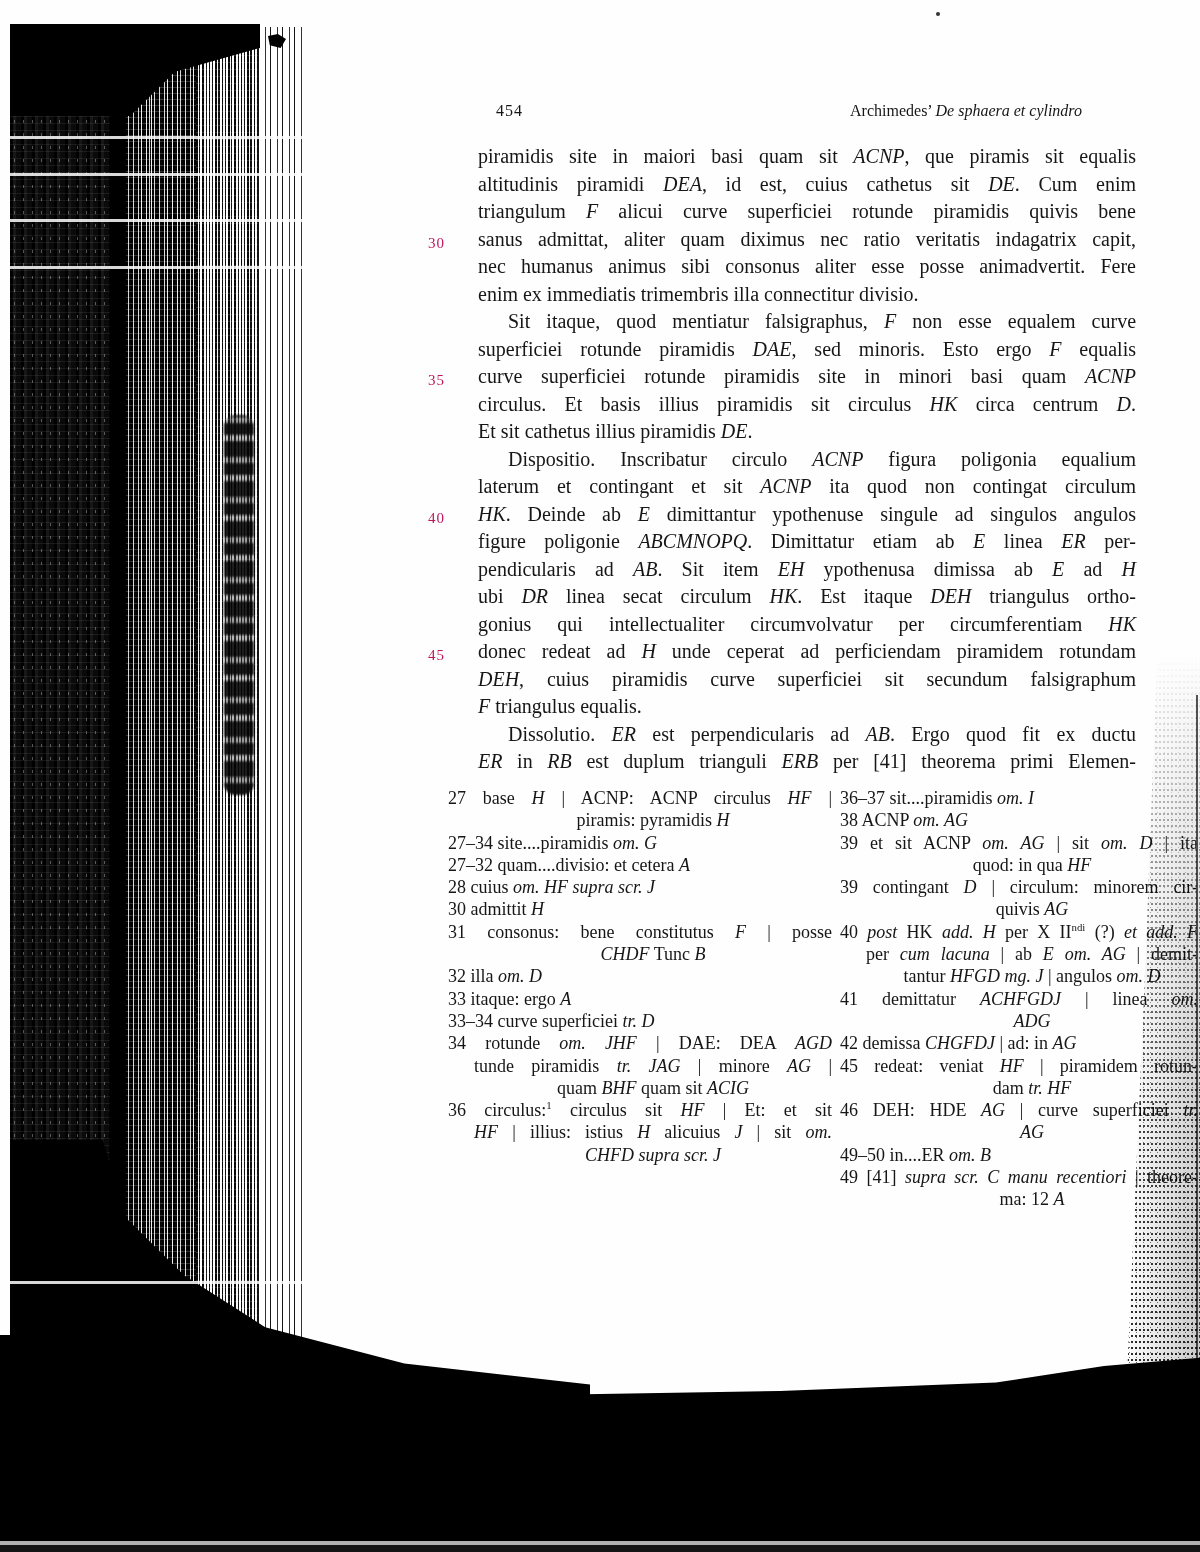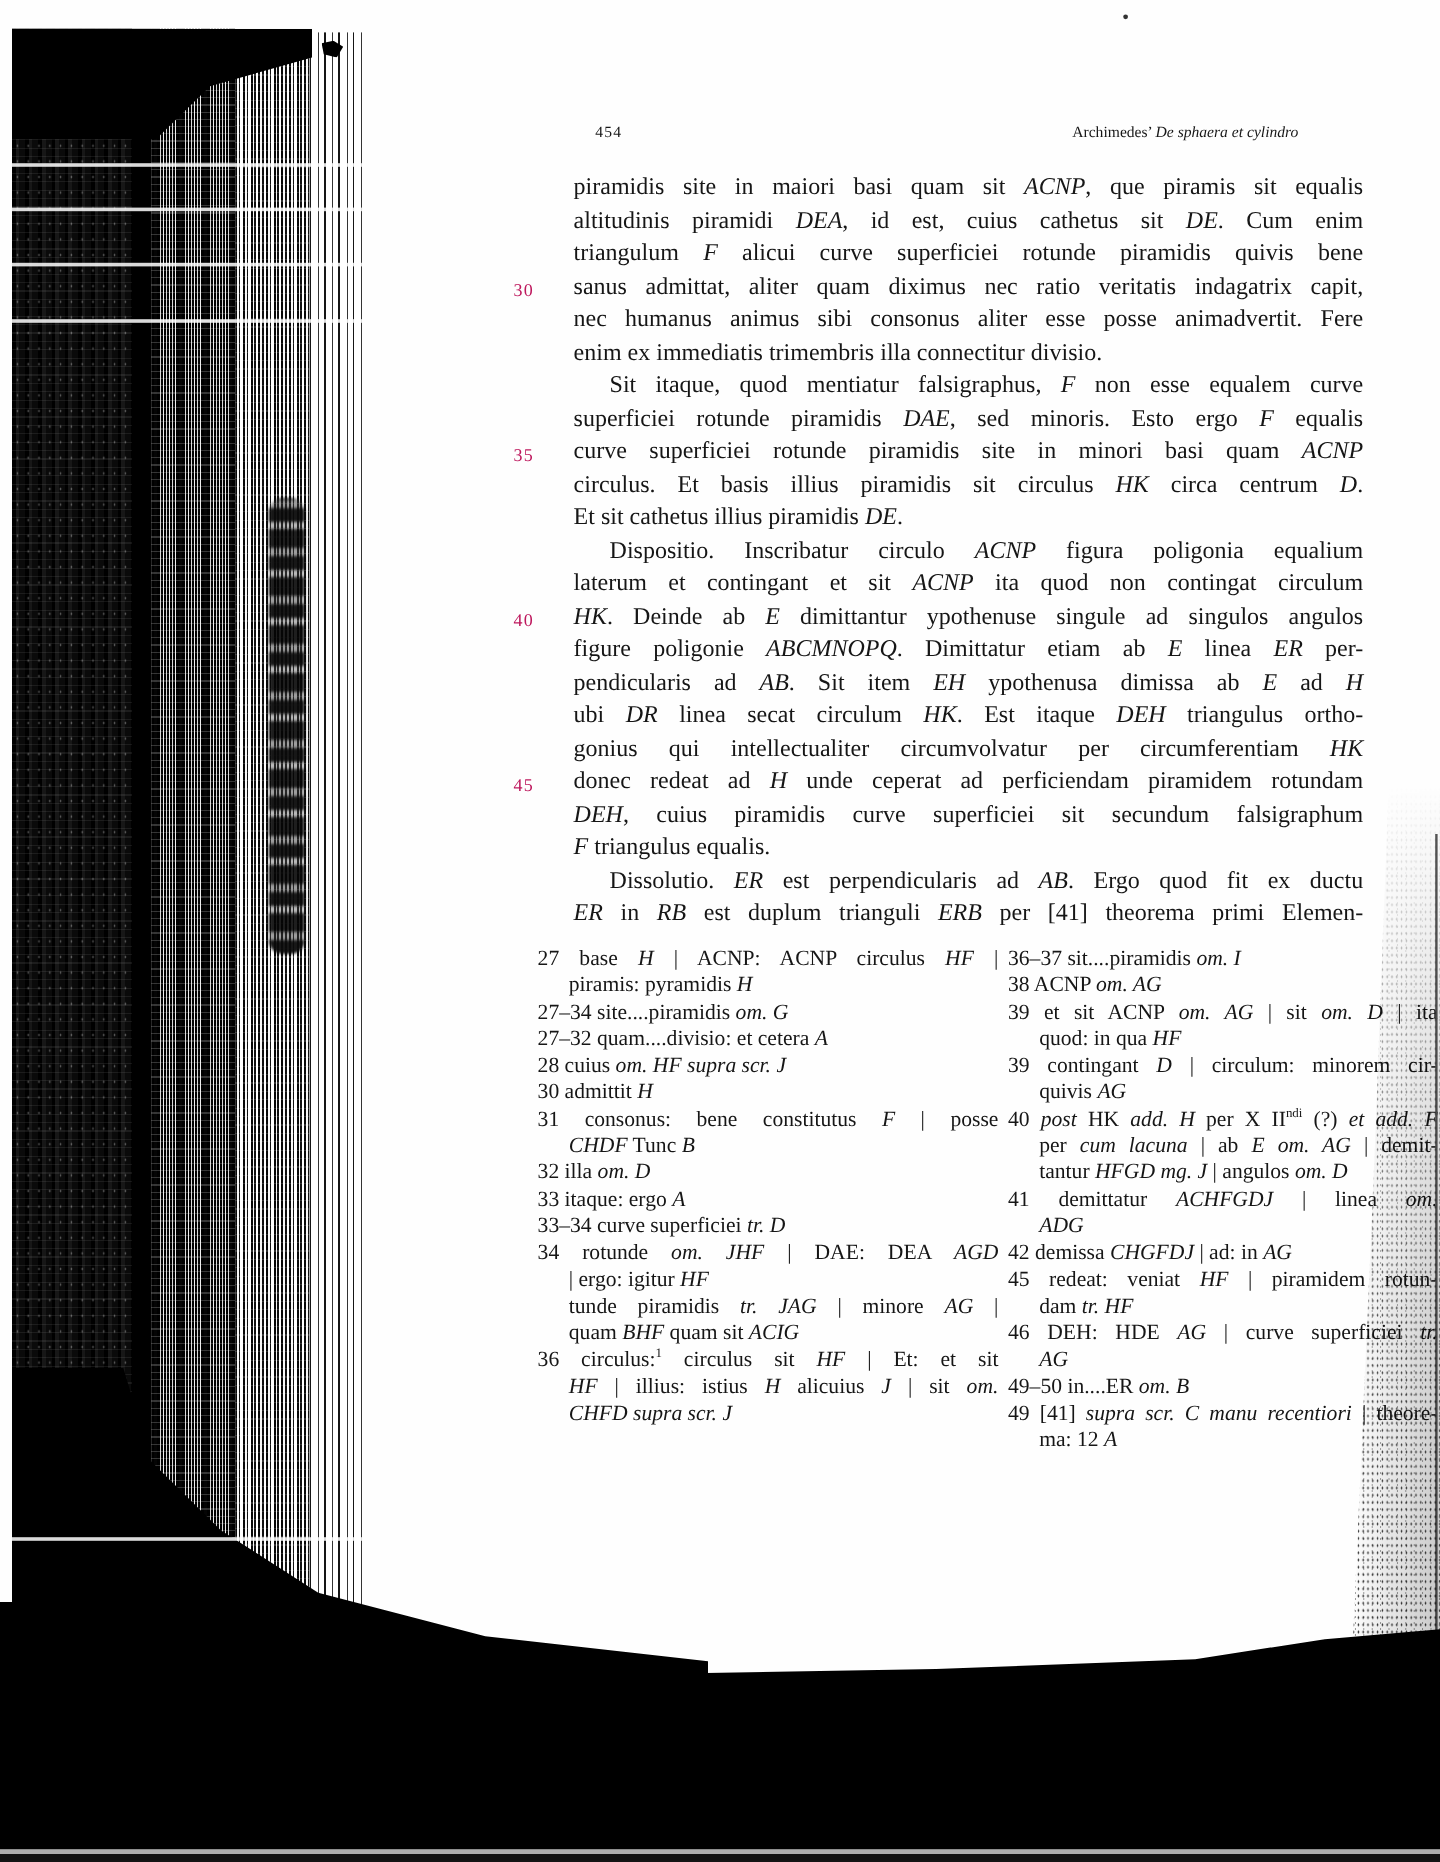--- a/index.html
+++ b/index.html
@@ -6,39 +6,39 @@
   body{
     width:1200px;height:1552px;position:relative;overflow:hidden;
     background:#fefefe;
     font-family:"Liberation Serif", serif;
     color:#161616;
   }
   
   #header{
     position:absolute;left:478px;top:102px;width:658px;
     display:flex;justify-content:space-between;align-items:flex-start;
-    font-size:13px;z-index:2;
+    font-size:16px;z-index:2;
   }
   #page-num{padding-left:18px;letter-spacing:1px;}
   #running-title{padding-right:54px;}
   #running-title em{font-style:italic;}
   #main-text{
     position:absolute;left:478px;top:143px;width:658px;
     font-size:20px;line-height:27.5px;z-index:2;
   }
   #apparatus{
     position:absolute;left:448px;top:787px;width:752px;
     font-size:18px;line-height:22.3px;z-index:2;
     display:flex;
   }
   #app-left{width:384px;margin-right:8px;}
   #app-right{width:358px;}
   .line{position:relative;}
   .line.par{text-indent:30px;}
-  .line.cont{padding-left:26px;}
+  .line.cont{padding-left:26px;text-align:center;}
   .line.fill{text-align:justify;text-align-last:justify;text-justify:inter-word;}
   em{font-style:italic;}
   sup{font-size:.6em;vertical-align:super;line-height:0;}
   .mnum{
     position:absolute;left:-50px;top:4px;
     font-size:15px;letter-spacing:1px;color:#be185d;
   }
   
   .art{position:absolute;z-index:3;}
   #gutter-base{
@@ -167,21 +167,20 @@
       <div class="line"><span>27–34 site....piramidis </span><em>om. G</em></div>
       <div class="line"><span>27–32 quam....divisio: et cetera </span><em>A</em></div>
       <div class="line"><span>28 cuius </span><em>om. HF supra scr. J</em></div>
       <div class="line"><span>30 admittit </span><em>H</em></div>
       <div class="line fill"><span>31 consonus: bene constitutus </span><em>F</em><span> | posse</span></div>
       <div class="line cont"><em>CHDF</em><span> Tunc </span><em>B</em></div>
       <div class="line"><span>32 illa </span><em>om. D</em></div>
       <div class="line"><span>33 itaque: ergo </span><em>A</em></div>
       <div class="line"><span>33–34 curve superficiei </span><em>tr. D</em></div>
       <div class="line fill"><span>34 rotunde </span><em>om. JHF</em><span> | DAE: DEA </span><em>AGD</em></div>
-      <div class="line cont"><span>| ergo: igitur </span><em>HF</em></div>
       <div class="line fill cont"><span>tunde piramidis </span><em>tr. JAG</em><span> | minore </span><em>AG</em><span> |</span></div>
       <div class="line cont"><span>quam </span><em>BHF</em><span> quam sit </span><em>ACIG</em></div>
       <div class="line fill"><span>36 circulus:</span><sup>1</sup><span> circulus sit </span><em>HF</em><span> | Et: et sit</span></div>
       <div class="line fill cont"><em>HF</em><span> | illius: istius </span><em>H</em><span> alicuius </span><em>J</em><span> | sit </span><em>om.</em></div>
       <div class="line cont"><em>CHFD supra scr. J</em></div>
     </div>
   <div id="app-right">
       <div class="line"><span>36–37 sit....piramidis </span><em>om. I</em></div>
       <div class="line"><span>38 ACNP </span><em>om. AG</em></div>
       <div class="line fill"><span>39 et sit ACNP </span><em>om. AG</em><span> | sit </span><em>om. D</em><span> | ita</span></div>

